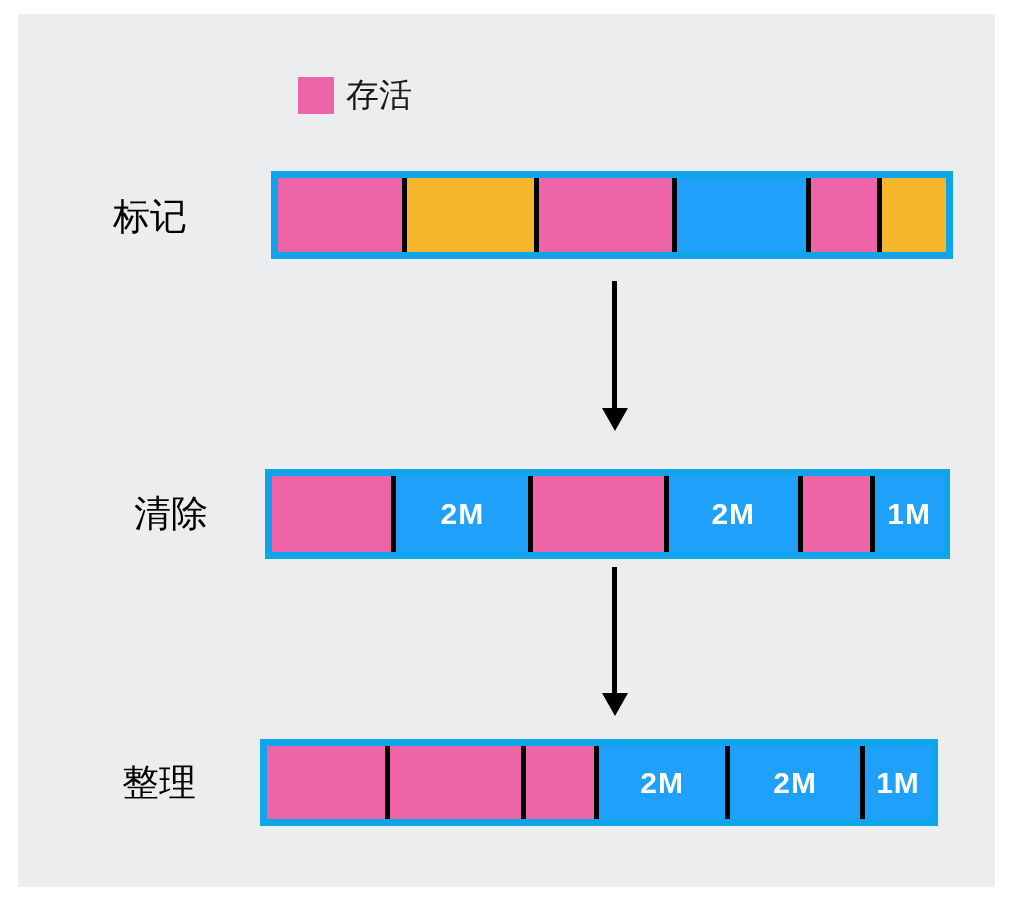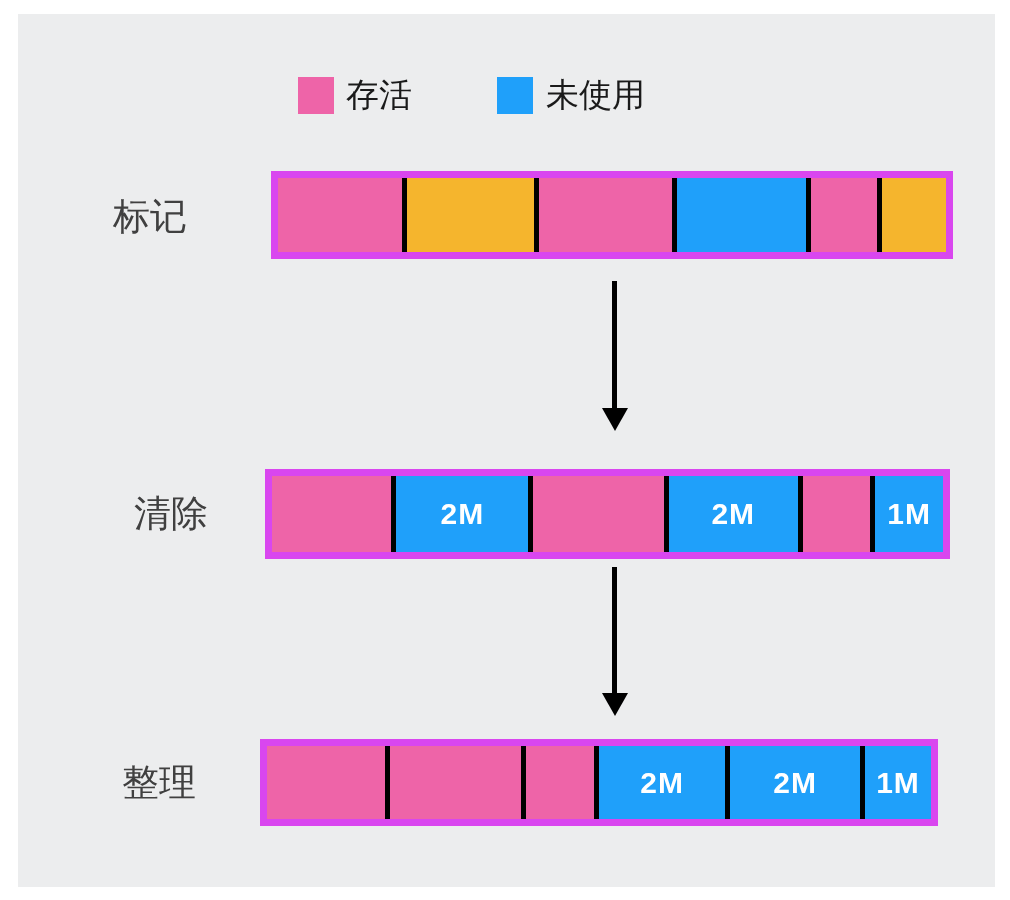--- a/index.html
+++ b/index.html
@@ -39,33 +39,33 @@
     white-space: nowrap;
   }
   #legend-item-0 { left: 280px; gap: 12px; }
   #legend-item-1 { left: 479px; }
   #legend-item-2 { left: 681px; }
 
   
   .row-label {
     position: absolute;
     font-size: 37px;
-    color: #404040;
+    color: #000000;
     line-height: 42px;
     white-space: nowrap;
   }
   #row-label-0 { left: 95px;  top: 182px; }
   #row-label-1 { left: 116px; top: 479px; }
   #row-label-2 { left: 104px; top: 748px; }
 
   
   .bar {
     position: absolute;
     box-sizing: border-box;
-    border: 7px solid #d946ef;
+    border: 7px solid #0ea5e9;
     background: #000;
     display: flex;
     column-gap: 5px;
   }
   #bar-0 { left: 253px; top: 157px; width: 682px; height: 88px; }
   #bar-1 { left: 247px; top: 455px; width: 685px; height: 90px; }
   #bar-2 { left: 242px; top: 725px; width: 678px; height: 87px; }
 
   .segment {
     height: 100%;
@@ -108,24 +108,20 @@
 </style>
 </head>
 <body>
 
 <div class="page" style="background: rgb(255, 255, 255);">
   <div class="canvas" style="background: rgb(236, 237, 238);">
 
     <div class="legend-item" id="legend-item-0">
       <div class="swatch" style="background: rgb(238, 100, 168);"></div>
       <div class="legend-label">存活</div>
-    </div>
-    <div class="legend-item" id="legend-item-1">
-      <div class="swatch" style="background: rgb(31, 160, 250);"></div>
-      <div class="legend-label">未使用</div>
     </div>
 
     <div class="row-label" id="row-label-0">标记</div>
     <div class="bar" id="bar-0">
         <div class="segment" style="flex-grow: 124; background: rgb(238, 100, 168);"></div>
         <div class="segment" style="flex-grow: 128; background: rgb(245, 181, 45);"></div>
         <div class="segment" style="flex-grow: 133; background: rgb(238, 100, 168);"></div>
         <div class="segment" style="flex-grow: 130; background: rgb(31, 160, 250);"></div>
         <div class="segment" style="flex-grow: 66; background: rgb(238, 100, 168);"></div>
         <div class="segment" style="flex-grow: 64; background: rgb(245, 181, 45);"></div>

